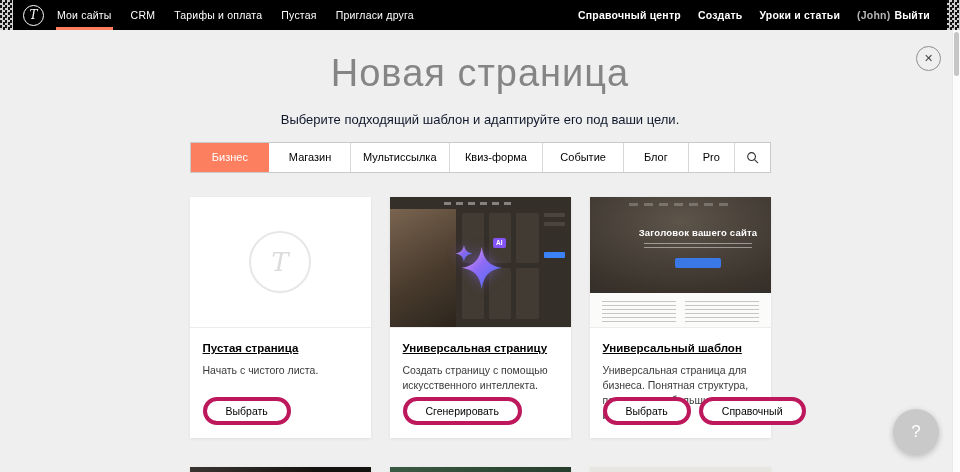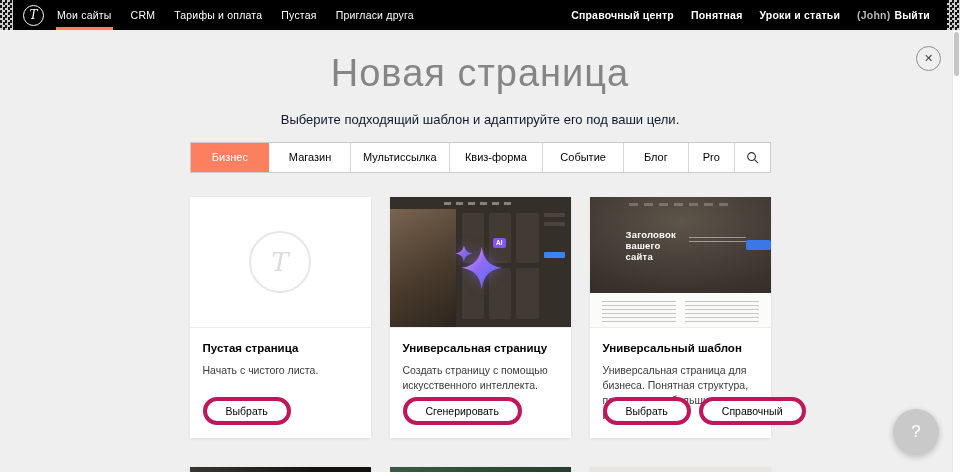--- a/index.html
+++ b/index.html
@@ -86,21 +86,21 @@
   
   .cards {
     width:581px; margin:24px auto 0; display:flex; gap:19px; text-align:left;
   }
   .card {
     width:181px; height:241px; background:#fff; position:relative;
     box-shadow:0 1px 3px rgba(0,0,0,.07);
   }
   .preview { height:131px; border-bottom:1px solid #ececec; position:relative; overflow:hidden; }
   .card-body { padding:14px 13px 0; }
-  .card-title { font-size:11.5px; font-weight:bold; color:#000; margin-bottom:9px; }
+  .card-title { font-size:11.5px; font-weight:bold; color:#000; margin-bottom:9px;text-decoration:underline; }
   .card-desc { font-size:10.5px; color:#3a3a3a; line-height:1.45; }
   .card-actions { position:absolute; left:13px; bottom:13px; display:flex; gap:8px; }
   .pill {
     height:28px; padding:0 19px; border:4px solid #be185d; border-radius:15px;
     background:#fff; font-size:10.5px; color:#000; font-family:inherit; white-space:nowrap;
   }
 
   
   .preview-blank { display:flex; align-items:center; justify-content:center; background:#fff; }
   .watermark {
@@ -135,21 +135,21 @@
   .ai-badge {
     position:absolute; left:calc(50% + 13px); top:calc(54% - 29px);
     background:#8453f6; color:#fff; font-size:6.5px; font-weight:bold;
     line-height:1; padding:2px 3px; border-radius:2px;
   }
 
   
   .preview-universal { display:flex; flex-direction:column; }
   .u-hero {
     height:96px; position:relative; color:#fff;
-    display:flex; flex-direction:row; align-items:center; justify-content:center;
+    display:flex; flex-direction:column; align-items:center; justify-content:center;
     background:radial-gradient(130% 130% at 50% 25%, #5d544a 0%, #3b342d 55%, #262220 100%);
     padding-left:36px;
   }
   .u-nav {
     position:absolute; top:6px; left:22%; width:56%; height:3px; opacity:.45;
     background:repeating-linear-gradient(to right, rgba(255,255,255,.5) 0 9px, transparent 9px 15px);
   }
   .u-heading { font-size:9.5px; font-weight:bold; letter-spacing:.2px; margin:6px 0 5px; }
   .u-sub {
     width:74%; height:7px; margin-bottom:8px;
@@ -190,21 +190,21 @@
   </div>
   <nav class="nav" data-interactable="false">
     <div class="nav-item active" data-interactable="true">Мои сайты</div>
     <div class="nav-item" data-interactable="true">CRM</div>
     <div class="nav-item" data-interactable="true">Тарифы и оплата</div>
     <div class="nav-item" data-interactable="true">Пустая</div>
     <div class="nav-item" data-interactable="true">Пригласи друга</div>
   </nav>
   <nav class="nav nav-right" data-interactable="false">
     <div class="nav-item" data-interactable="true">Справочный центр</div>
-    <div class="nav-item" data-interactable="true">Понятная</div>
+    <div class="nav-item" data-interactable="true">Создать</div>
     <div class="nav-item" data-interactable="true">Уроки и статьи</div>
     <div class="nav-item account" data-interactable="true">
       <span class="user" data-interactable="false">(John)</span>
       <span data-interactable="false">Выйти</span>
     </div>
   </nav>
   <div class="edge-pattern" data-interactable="false"></div>
 </header>
 
 <main class="main" data-interactable="false">

